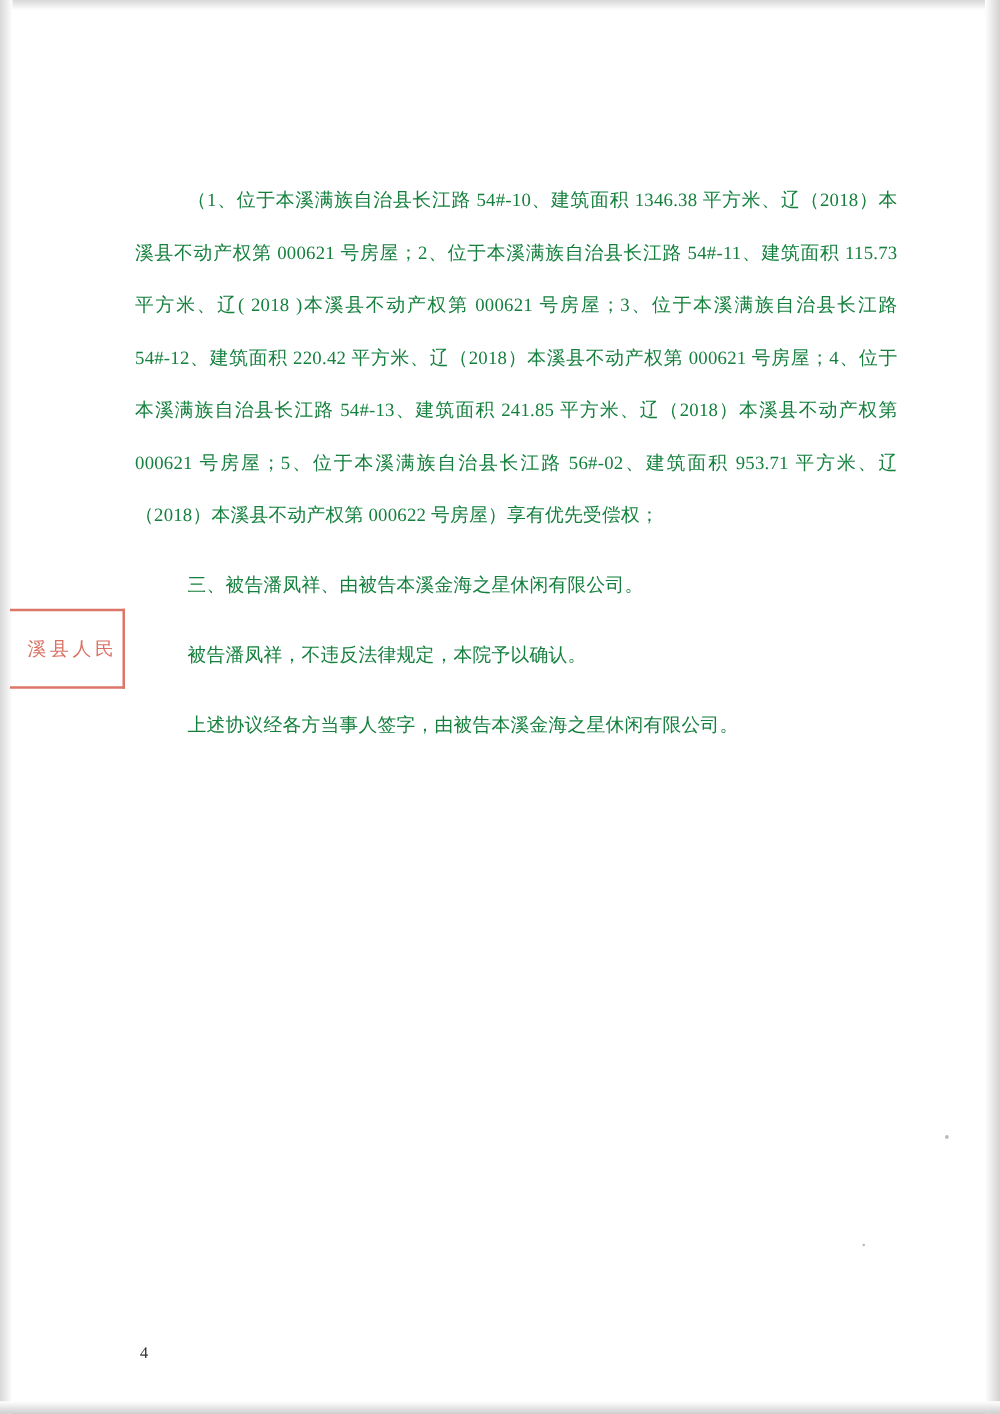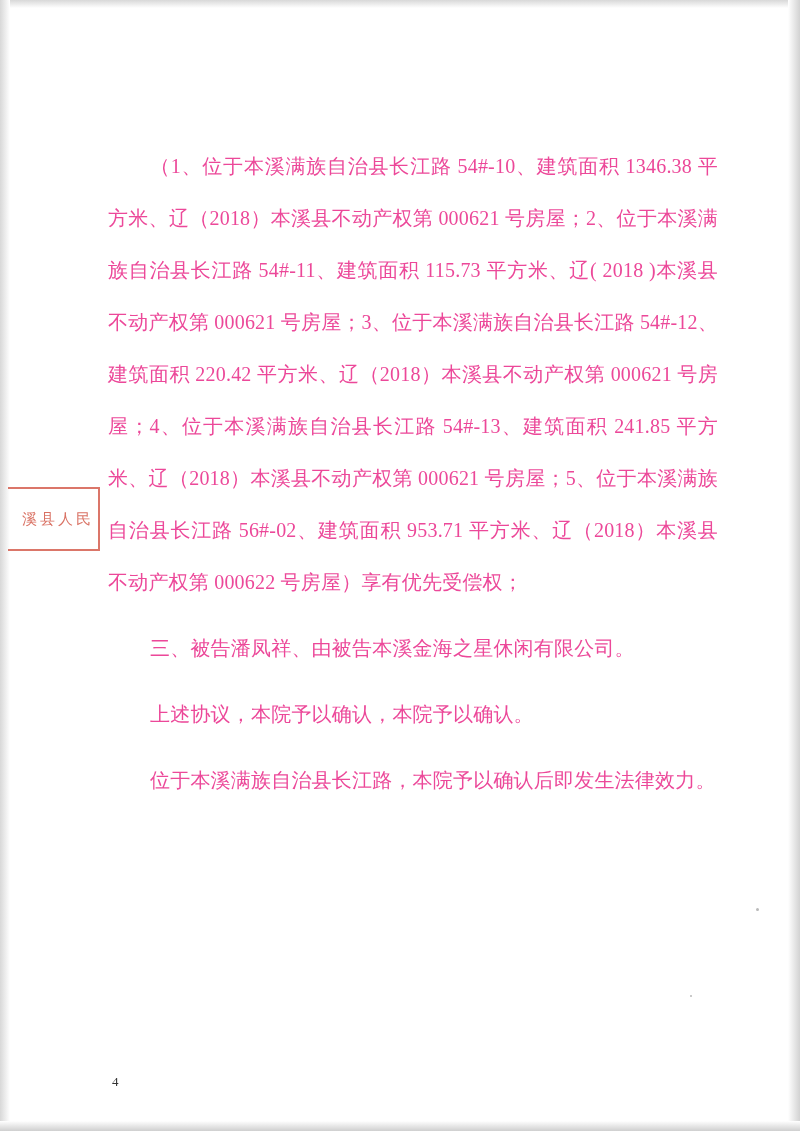--- a/index.html
+++ b/index.html
@@ -48,23 +48,23 @@
 
   .body-area {
     position: absolute;
     left: 108px;
     top: 140px;
     width: 610px;
   }
 
   p.para {
     margin: 0 0 0 0;
-    font-size: 20px;
-    line-height: 52px;
-    color: #ec4899;
+    font-size: 15px;
+    line-height: 42px;
+    color: #15803d;
     text-align: justify;
     text-justify: inter-ideograph;
     letter-spacing: 0.2px;
   }
   p.indent {
     text-indent: 42px;
   }
   p.gap {
     margin-top: 14px;
   }
@@ -114,21 +114,21 @@
   <div class="scan-edge-right"></div>
   <div class="scan-edge-bottom"></div>
 
   <div class="seal">
     <span>溪县人民</span>
   </div>
 
   <div class="body-area">
     <p class="para indent">（1、位于本溪满族自治县长江路 54#-10、建筑面积 1346.38 平方米、辽（2018）本溪县不动产权第 000621 号房屋；2、位于本溪满族自治县长江路 54#-11、建筑面积 115.73 平方米、辽( 2018 )本溪县不动产权第 000621 号房屋；3、位于本溪满族自治县长江路 54#-12、建筑面积 220.42 平方米、辽（2018）本溪县不动产权第 000621 号房屋；4、位于本溪满族自治县长江路 54#-13、建筑面积 241.85 平方米、辽（2018）本溪县不动产权第 000621 号房屋；5、位于本溪满族自治县长江路 56#-02、建筑面积 953.71 平方米、辽（2018）本溪县不动产权第 000622 号房屋）享有优先受偿权；</p>
     <p class="para indent gap">三、被告潘凤祥、由被告本溪金海之星休闲有限公司。</p>
-    <p class="para indent gap">上述协议，本院予以确认，本院予以确认。</p>
-    <p class="para indent gap">位于本溪满族自治县长江路，本院予以确认后即发生法律效力。</p>
+    <p class="para indent gap">被告潘凤祥，不违反法律规定，本院予以确认。</p>
+    <p class="para indent gap">上述协议经各方当事人签字，由被告本溪金海之星休闲有限公司。</p>
   </div>
 
   <div class="page-number">4</div>
 
   <div class="speck" style="left:756px; top:908px; width:3px; height:3px;"></div>
   <div class="speck" style="left:690px; top:995px; width:2px; height:2px;"></div>
 </div>
 
 </body></html>

